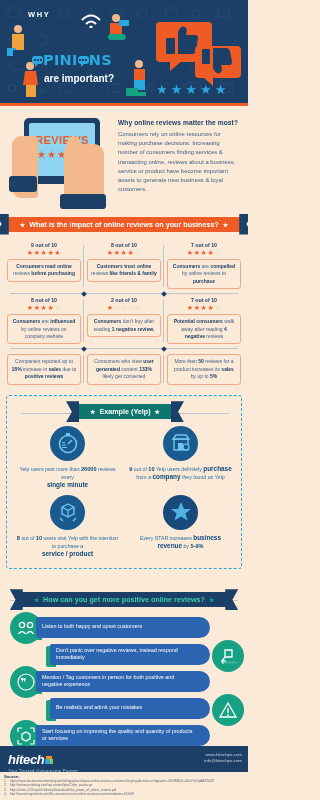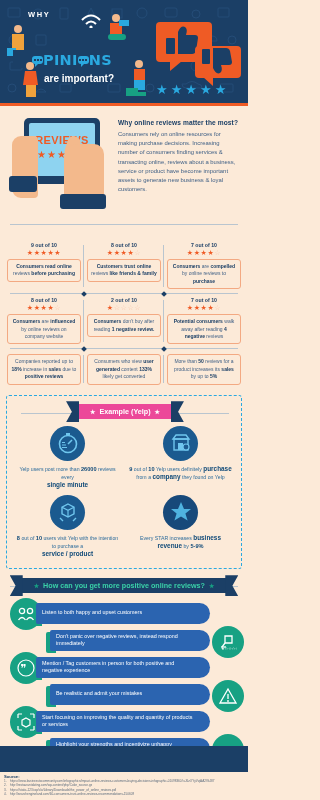--- a/index.html
+++ b/index.html
@@ -151,21 +151,21 @@
   .ribbon-line {
     position:absolute; left:10px; right:10px; top:11px;
     height:1px; background:#b9c5cf;
   }
   .ribbon {
     position:relative; z-index:2; height:15px;
     display:flex; align-items:center; padding:0 9px;
     color:#fff; font-size:7.2px; font-weight:bold; white-space:nowrap;
   }
   .ribbon.orange { background:#ef5b25; }
-  .ribbon.blue   { background:#ec4899; }
+  .ribbon.blue   { background:#0f766e; }
   .ribbon.green  { background:#1b3f66; }
   .rib-tail {
     position:absolute; z-index:1; width:13px; height:21px;
   }
   .rib-tail.l { left:-11px; top:-3px; }
   .rib-tail.r { right:-11px; top:-3px; }
   .rib-tail.l.orange { background:#1b3f66; clip-path:polygon(0 0,100% 0,100% 100%,0 100%,45% 50%); }
   .rib-tail.r.orange { background:#1b3f66; clip-path:polygon(0 0,100% 0,55% 50%,100% 100%,0 100%); }
   .rib-tail.l.navy   { background:#1b3f66; clip-path:polygon(0 0,100% 0,100% 100%,0 100%,45% 50%); }
   .rib-tail.r.navy   { background:#1b3f66; clip-path:polygon(0 0,100% 0,55% 50%,100% 100%,0 100%); }
@@ -404,20 +404,27 @@
     <div class="hand-r-cuff"></div>
   </div>
   <div class="intro-text">
     <div class="intro-h">Why online reviews matter the most?</div>
     <div class="intro-p">Consumers rely on online resources for making purchase decisions. Increasing number of consumers finding services &amp; transacting online, reviews about a business, service or product have become important assets to generate new business &amp; loyal customers.</div>
   </div>
 </div>
 
 <div class="ribbon-wrap">
   <div class="ribbon-line"></div>
+  <div class="ribbon orange">
+    <div class="rib-tail l orange"></div>
+    <span class="rib-star">★</span>
+    <span>What is the impact of online reviews on your business?</span>
+    <span class="rib-star">★</span>
+    <div class="rib-tail r orange"></div>
+  </div>
 </div>
 
 <div class="stats">
   <div class="stats-row">
     <div class="stat-cell vline">
       <div class="stat-score">9 out of 10</div>
       <div class="stat-stars"><span class="st-on">★</span><span class="st-on">★</span><span class="st-on">★</span><span class="st-on">★</span><span class="st-on">★</span></div>
       <div class="stat-box"><b>Consumers read online</b> reviews <b>before purchasing</b></div>
     </div>
     <div class="stat-cell vline">
@@ -515,21 +522,21 @@
       <div class="yelp-circle dark">
         <svg width="24" height="24" viewBox="0 0 24 24">
           <path d="M12 2 l3 7 h7 l-5.6 4.4 2.2 7.2 L12 16.4 5.4 20.6 7.6 13.4 2 9 h7z" fill="#4fb3e0"></path>
         </svg>
       </div>
       <div class="yelp-txt">Every STAR increases <b style="font-size:6.4px">business revenue</b> by <b>5-9%</b></div>
     </div>
   </div>
 </div>
 
-<div class="ribbon-wrap" style="margin-top:6px">
+<div class="ribbon-wrap" style="margin-top:20px">
   <div class="ribbon-line"></div>
   <div class="ribbon green">
     <div class="rib-tail l navy"></div>
     <span class="rib-star" style="color:#17a183">★</span>
     <span style="color:#3ad1a8">How can you get more positive online reviews?</span>
     <span class="rib-star" style="color:#17a183">★</span>
     <div class="rib-tail r navy"></div>
   </div>
 </div>
 
@@ -614,20 +621,28 @@
         <rect x="1" y="2" width="11" height="7" rx="1" fill="#ffffff"></rect>
         <rect x="6" y="8" width="11" height="7" rx="1" fill="none" stroke="#ffffff" stroke-width="1.2"></rect>
         <path d="M3 9 l0 3 l3-3z" fill="#ffffff"></path>
         </svg>
     </div>
     <div class="tip-bar a" style="top:2px">Use feedback in the reviews to improve customer experience</div>
   </div>
 </div>
 
 <div class="footer">
+  <div class="footer-top">
+    <span class="logo">hitech</span><span class="logo-leaf"></span>
+    <div class="tagline">Your Trusted Outsourcing Partner</div>
+    <div class="foot-right">
+      <div>www.hitechpo.com</div>
+      <div>info@hitechpo.com</div>
+    </div>
+  </div>
   <div class="sources">
     <div class="src-h">Source:</div>
     <div class="src-li">
         <span class="src-n">1.</span>
         <span class="src-u">https://www.businesstocommunity.com/infographics/impact-online-reviews-customers-buying-decisions-infographic-01098360#uJ6zOYyVzjAA2VkJ87</span>
       </div>
     <div class="src-li">
         <span class="src-n">2.</span>
         <span class="src-u">http://restaurantdating.com/wp-content/php/Color_source.ge</span>
       </div>

